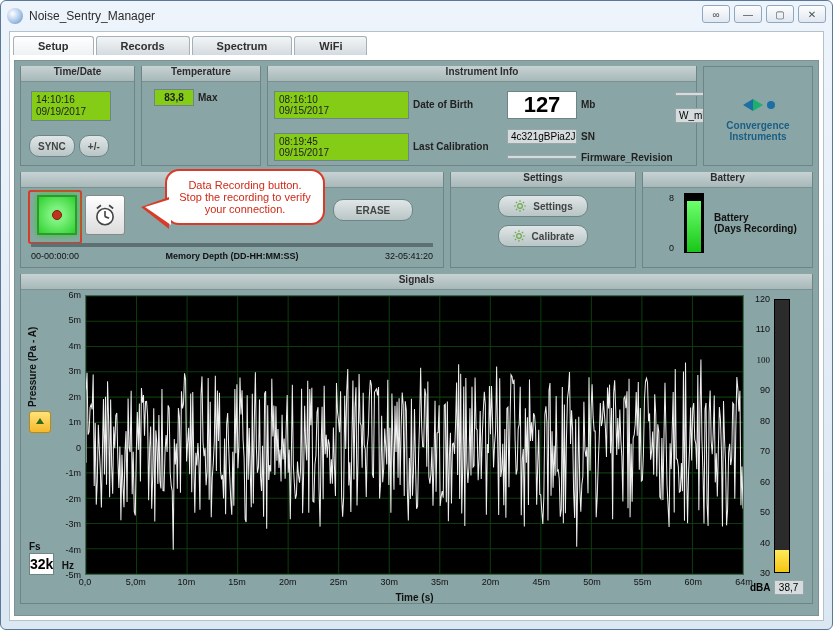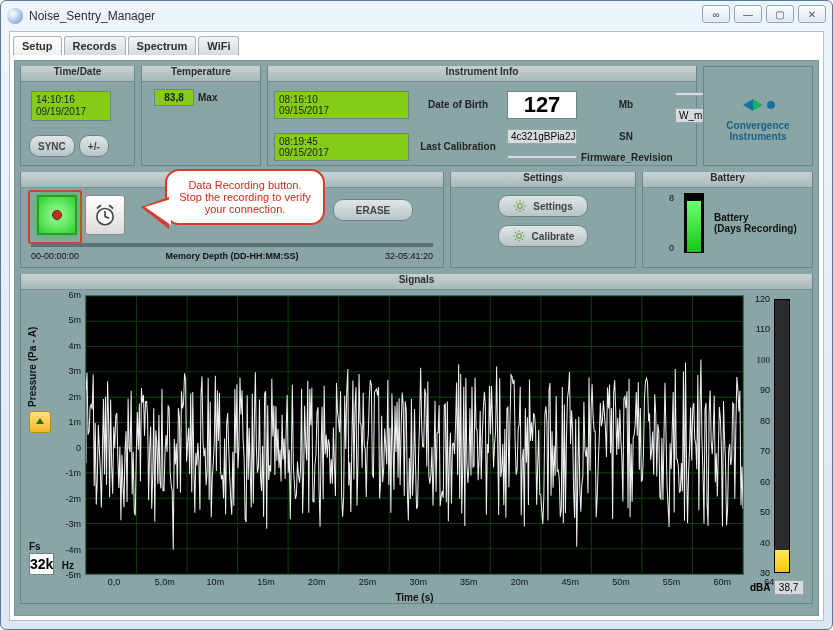--- a/index.html
+++ b/index.html
@@ -10,21 +10,21 @@
   .titlebar { height: 30px; display: flex; align-items: center; padding: 0 6px; }
   .titlebar .app-icon { width:16px; height:16px; border-radius:50%; background: radial-gradient(circle at 35% 35%, #fff, #a9c5e8 55%, #5f87b9); margin-right:6px;}
   .titlebar .title { font-size: 12px; color:#2b2b2b; }
   .winbtns { position:absolute; right:6px; top:4px; display:flex; gap:4px;}
   .winbtn { width:28px; height:18px; border:1px solid #8fa8c0; border-radius:3px; background: linear-gradient(#fdfdfd,#e1e8f1); font-size:10px; display:flex; align-items:center; justify-content:center; color:#455; }
 
   .client { position:absolute; left:8px; right:8px; top:30px; bottom:8px; background:#fff; border:1px solid #b5c2c9; padding:4px; }
 
   
   .tabstrip { display:flex; gap:2px; margin-bottom:4px; margin-left:-1px;}
-  .tab { padding:3px 8px; font-size:11px; font-weight:bold; color:#303030; border:1px solid #a5b1b8; border-bottom:none; background: linear-gradient(#f3f5f6,#d3dbe0); border-radius:3px 3px 0 0; cursor:pointer;}
+  .tab { padding:3px 24px; font-size:11px; font-weight:bold; color:#303030; border:1px solid #a5b1b8; border-bottom:none; background: linear-gradient(#f3f5f6,#d3dbe0); border-radius:3px 3px 0 0; cursor:pointer;}
   .tab.active { background: linear-gradient(#ffffff,#eef1f3); }
 
   .panel { position:absolute; left:4px; right:4px; top:28px; bottom:4px; background:#8aa5a6; border:1px solid #7e9293; padding:5px; }
 
   .row1 { display:flex; gap:6px; height:100px; }
   .box { background:#8aa5a6; border:1px solid #6e8587; position:relative; }
   .section-title { position:absolute; top:-1px; left:0; right:0; height:16px; background: linear-gradient(#c7d2d3,#a8b8b9); text-align:center; font-size:10px; font-weight:bold; color:#2d2d2d; border-bottom:1px solid #7b9091;}
 
   
   .box-td { width:115px; }
@@ -40,21 +40,21 @@
   .temp-row { display:flex; align-items:center; gap:4px; margin-bottom:2px;}
   .temp-row .lbl { font-size:10px; font-weight:bold; color:#222;}
   .temp-row .val-box { width:40px; text-align:center; font-weight:bold;}
 
   
   .box-info { flex:1; }
   .info-grid { position:absolute; top:18px; left:6px; right:6px; bottom:4px; display:grid;
     grid-template-columns: 135px 90px 70px 90px 45px 20px;
     grid-auto-rows: 18px; gap:3px 4px; align-items:center; font-size:10px;}
   .info-grid .ro { background:#d6dcdd; border:1px solid #9aa7a9; padding:1px 3px; font-size:10px; overflow:hidden; white-space:nowrap;}
-  .info-grid .lbl { font-size:10px; font-weight:bold; color:#222;text-align:center;}
+  .info-grid .lbl { font-size:10px; font-weight:bold; color:#222;}
   .big-num { background:#fff; border:1px solid #6e8587; font-size:22px; font-weight:bold; text-align:center; display:flex; align-items:center; justify-content:center;}
 
   
   .box-logo { width:110px; display:flex; flex-direction:column; align-items:center; justify-content:center; border:1px solid #6e8587;}
   .logo-svg { width:50px; height:30px;}
   .logo-text { font-size:10px; font-weight:bold; color:#1b5f85; text-align:center; line-height:1.1;}
 
   .row2 { display:flex; gap:6px; height:96px; margin-top:6px;}
   .box-rec { width:424px;}
   .rec-btns { position:absolute; top:22px; left:16px; display:flex; gap:8px;}
@@ -90,21 +90,21 @@
 
   
   .box-sig { margin-top:6px; height: calc(100% - 100px - 96px - 18px); }
   .sigbody { position:absolute; top:16px; left:0; right:0; bottom:0;}
   .chartwrap { position:absolute; left:64px; right:68px; top:4px; bottom:28px; background:#000; border:1px solid #465;}
   .ylabel { position:absolute; left:6px; top:50%; transform: rotate(-90deg) translateX(50%); transform-origin:left top; font-size:10px; font-weight:bold; color:#111; white-space:nowrap;}
   .yticks { position:absolute; left:42px; top:4px; bottom:28px; width:20px; font-size:9px; color:#111;}
   .yticks span { position:absolute; right:2px; transform:translateY(-50%);}
   .xlabel { position:absolute; left:64px; right:68px; bottom:0; text-align:center; font-size:10px; font-weight:bold; color:#111;}
   .xticks { position:absolute; left:64px; right:68px; bottom:14px; height:12px; font-size:9px; color:#111;}
-  .xticks span { position:absolute; transform:translateX(-50%);margin-left:29px;}
+  .xticks span { position:absolute; transform:translateX(-50%);}
 
   
   .collapse-btn { position:absolute; left:8px; top:120px; width:22px; height:22px; background:linear-gradient(#ffe27a,#f6b92b); border:1px solid #b58b17; border-radius:3px; display:flex; align-items:center; justify-content:center;}
 
   
   .fsbox { position:absolute; left:8px; bottom:30px; }
   .fsbox .lbl { font-size:10px; font-weight:bold; color:#111; display:block; margin-bottom:3px;}
   .fsbox .fsval { width:42px; background:#fff; border:1px solid #6e8587; font-size:14px; font-weight:bold; text-align:center; padding:2px 0;}
   .fsbox .unit { font-size:10px; font-weight:bold; color:#111; margin-left:3px;}
 

